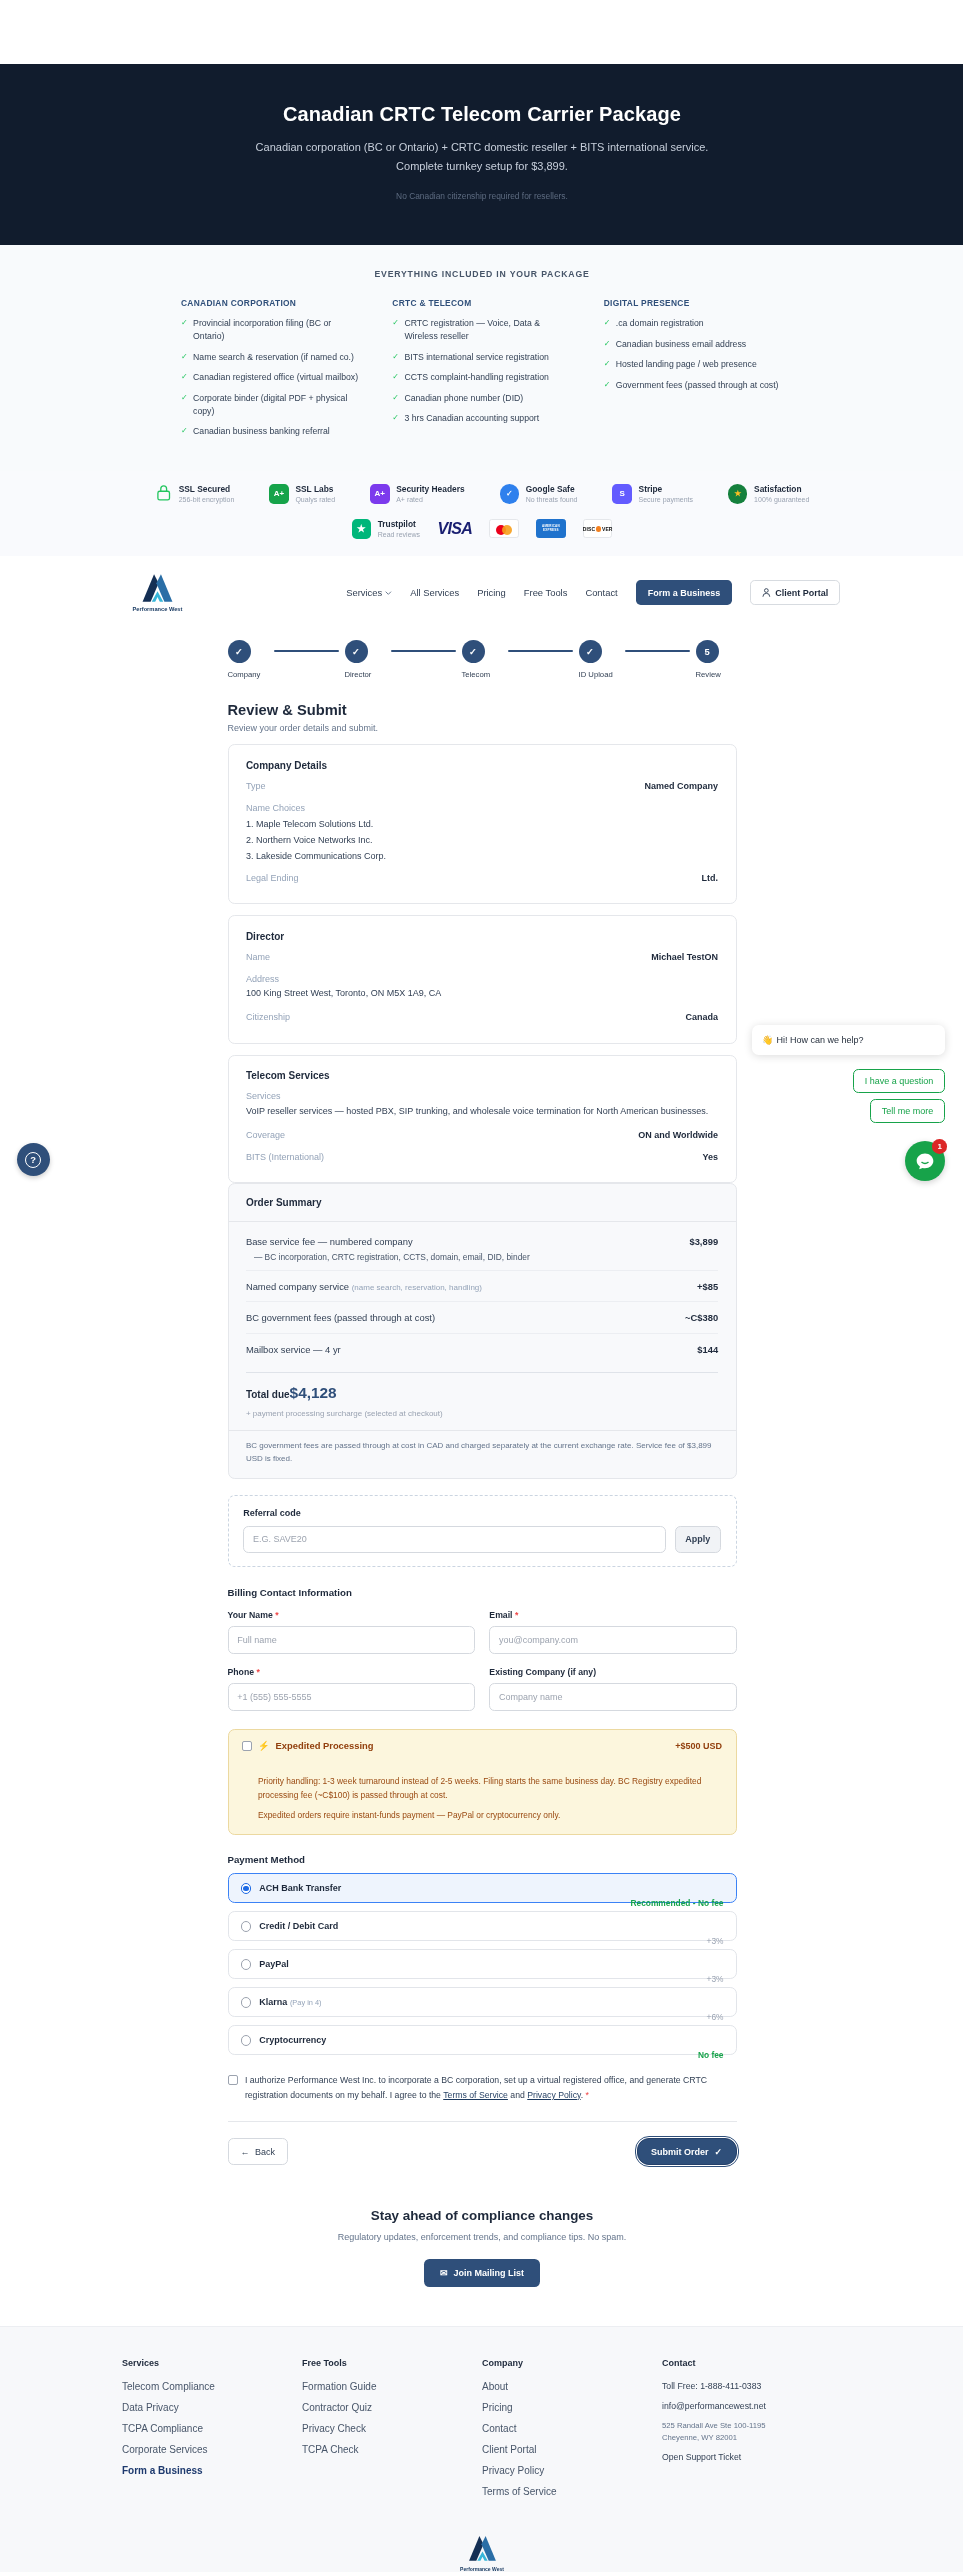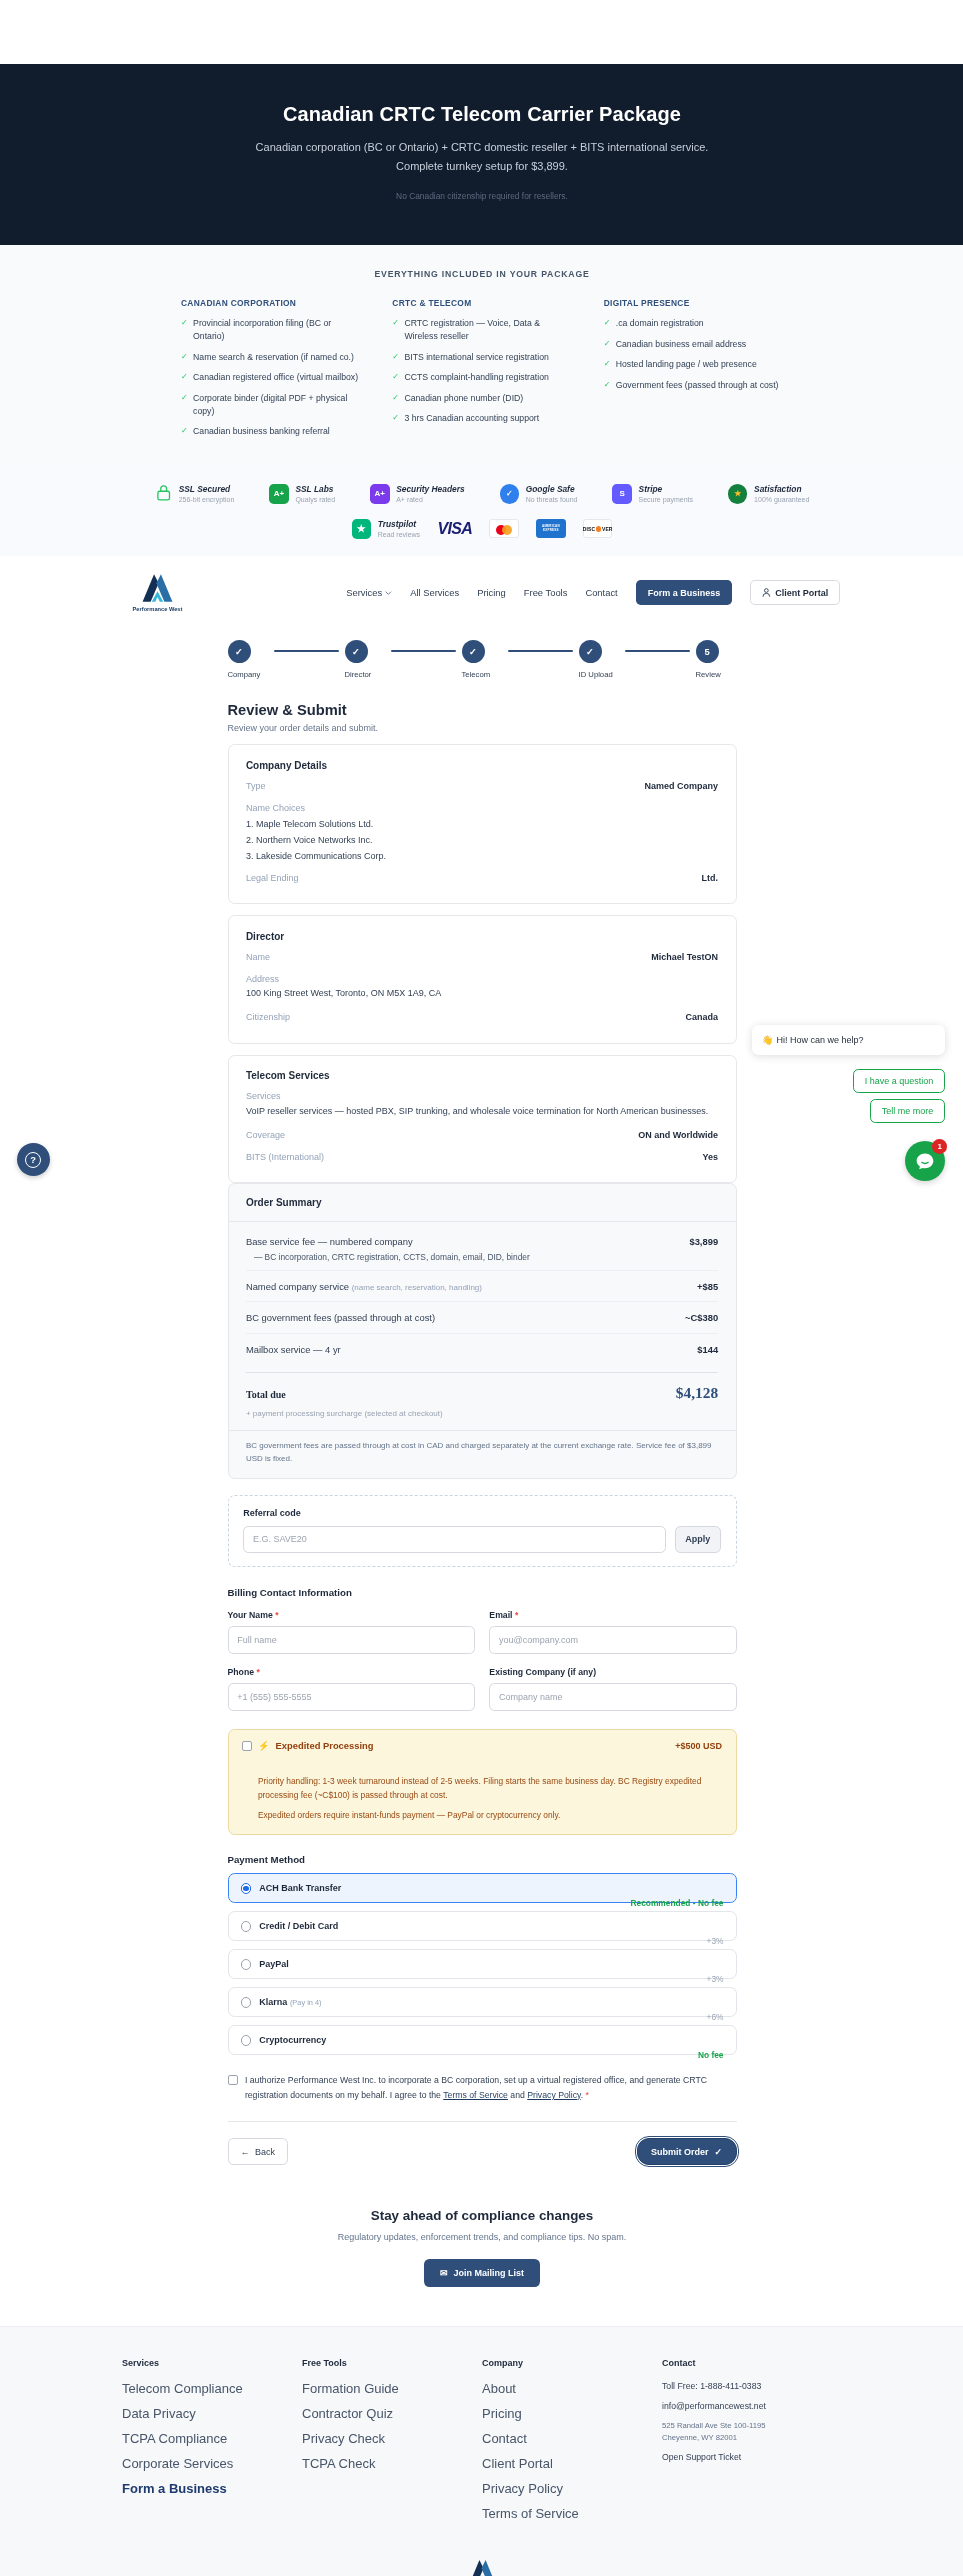--- a/index.html
+++ b/index.html
@@ -20,21 +20,21 @@
   .inc-col { flex:1; }
   .inc-col .ctitle { font-size:8.4px; font-weight:700; color:#2f4f7a; letter-spacing:0.3px; margin-bottom:9.4px; }
   .inc-col ul { list-style:none; }
   .inc-col li { display:flex; gap:5.4px; font-size:8.7px; color:#334155; line-height:1.5; margin-bottom:7.4px; }
   .tick { color:#22c55e; font-size:8px; line-height:1.6; flex:0 0 auto; }
 
   
   .badges { background:#f9fafd; padding:2.7px 0 17.4px; }
   .badge-row1 { display:flex; justify-content:center; gap:35px; padding-top:9.4px; }
   .badge { display:flex; gap:6.7px; align-items:center; }
-  .badge .bt { font-size:8.4px; font-weight:700; color:#1e293b;font-style:italic; }
+  .badge .bt { font-size:8.4px; font-weight:700; color:#1e293b; }
   .badge .bs { font-size:7px; color:#9aa3b2; margin-top:2px; }
   .bicon { width:19.4px; height:19.4px; border-radius:4.7px; display:flex; align-items:center; justify-content:center;
            color:#fff; font-size:8px; font-weight:700; flex:0 0 auto; }
   .bicon.circle { border-radius:50%; }
   .badge-row2 { display:flex; justify-content:center; align-items:center; gap:17.4px; margin-top:14.7px; }
   .visa { font-size:16px; font-weight:800; font-style:italic; color:#1a1f71; letter-spacing:-0.7px; }
   .cardbox { width:29.4px; height:19px; background:#fff; border:0.7px solid #e5e7eb; border-radius:2.7px;
              display:flex; align-items:center; justify-content:center; position:relative; }
   .mc-c1,.mc-c2 { width:10px; height:10px; border-radius:50%; position:absolute; top:4.4px; }
   .mc-c1 { background:#eb001b; left:5.4px; } .mc-c2 { background:#f79e1b; left:12px; opacity:.9; }
@@ -82,21 +82,21 @@
   .order { background:#f8f9fb; border:0.7px solid #e5e7eb; border-radius:6.7px; margin-top:0; }
   .order .ohead { padding:12.7px 17.4px; border-bottom:0.7px solid #e5e7eb; }
   .order .ohead h3 { font-size:10px; font-weight:700; }
   .obody { padding:4px 17.4px 0; }
   .orow { display:flex; justify-content:space-between; align-items:baseline; padding:10px 0 4px; }
   .orow .ol { font-size:9.4px; color:#334155; }
   .orow .ol .small { font-size:8px; color:#94a3b8; }
   .orow .ov { font-size:9.4px; font-weight:700; color:#1e293b; }
   .osub { font-size:8.4px; color:#475569; padding:1.3px 0 8px 8px; }
   .osep { border-top:0.7px solid #eceef2; }
-  .ototal { display:flex; justify-content:space-between; align-items:baseline; border-top:1.3px solid #dfe3e9; margin-top:8px; padding:10.7px 0 2.7px;font-family:Liberation Serif, serif; }
+  .ototal { display:flex; justify-content:flex-start; align-items:baseline; border-top:1.3px solid #dfe3e9; margin-top:8px; padding:10.7px 0 2.7px; }
   .ototal .tl { font-size:10px; font-weight:800; color:#1e293b; }
   .ototal .tv { font-size:15.4px; font-weight:800; color:#2f4f7a; }
   .onote { font-size:8px; color:#9aa3b2; padding:4px 0 12px; }
   .ofoot { border-top:0.7px solid #e5e7eb; padding:9.4px 17.4px 12px; font-size:8px; color:#64748b; line-height:1.6; }
 
   
   .referral { border:1px dashed #cbd5e1; border-radius:6.7px; padding:12px 14.7px 13.4px; margin-top:16px; }
   .referral .rl { font-size:9px; font-weight:700; color:#1e293b; margin-bottom:8px; }
   .rrow { display:flex; gap:9px; }
   .rrow input { flex:1; height:27px; border:0.7px solid #d5d9df; border-radius:5.4px; padding:0 8.7px; font-size:9px;
@@ -154,21 +154,21 @@
   .newsletter p { font-size:9px; color:#64748b; margin-top:8.7px; }
   .btn-mail { margin-top:17.4px; background:#2f4f7a; color:#fff; border:none; border-radius:5.4px; padding:8.7px 16px;
               font-size:9px; font-weight:700; cursor:pointer; display:inline-flex; gap:6px; align-items:center; }
 
   
   .footer { background:#f7f8fa; border-top:0.7px solid #eceef2; padding:31px 122px 0; }
   .fcols { display:flex; }
   .fcol { width:181px; }
   .fcol h4 { font-size:9px; font-weight:700; color:#1e293b; margin-bottom:13.4px; }
   .fcol ul { list-style:none; }
-  .fcol li { font-size:13px; color:#475569; margin-bottom:10px; cursor:pointer; }
+  .fcol li { font-size:10px; color:#475569; margin-bottom:10px; cursor:pointer; }
   .fcol.svc li:last-child { color:#1e3a6e; font-weight:700; }
   .fcontact div { font-size:8.7px; color:#334155; margin-bottom:10px; }
   .fcontact .addr { font-size:7.7px; color:#64748b; margin-bottom:2.7px; }
   .fcontact .addr2 { font-size:7.7px; color:#64748b; margin-bottom:10px; }
   .fcontact .support { margin-top:10.7px; cursor:pointer; }
   .fbottom { text-align:center; padding:28px 0 0; }
   .fbottom .bname { font-size:5px; font-weight:700; color:#14365e; margin-top:1.3px; }
 
   
   .chat-bubble { position:absolute; top:1025px; left:752px; width:193px; background:#fff; border-radius:6.7px;

